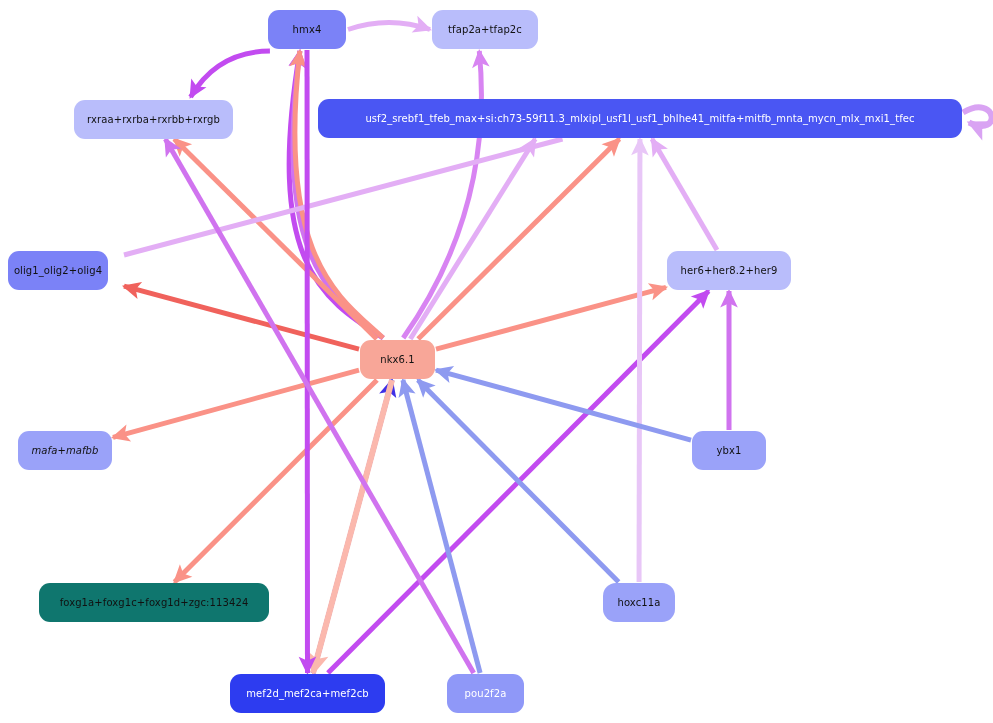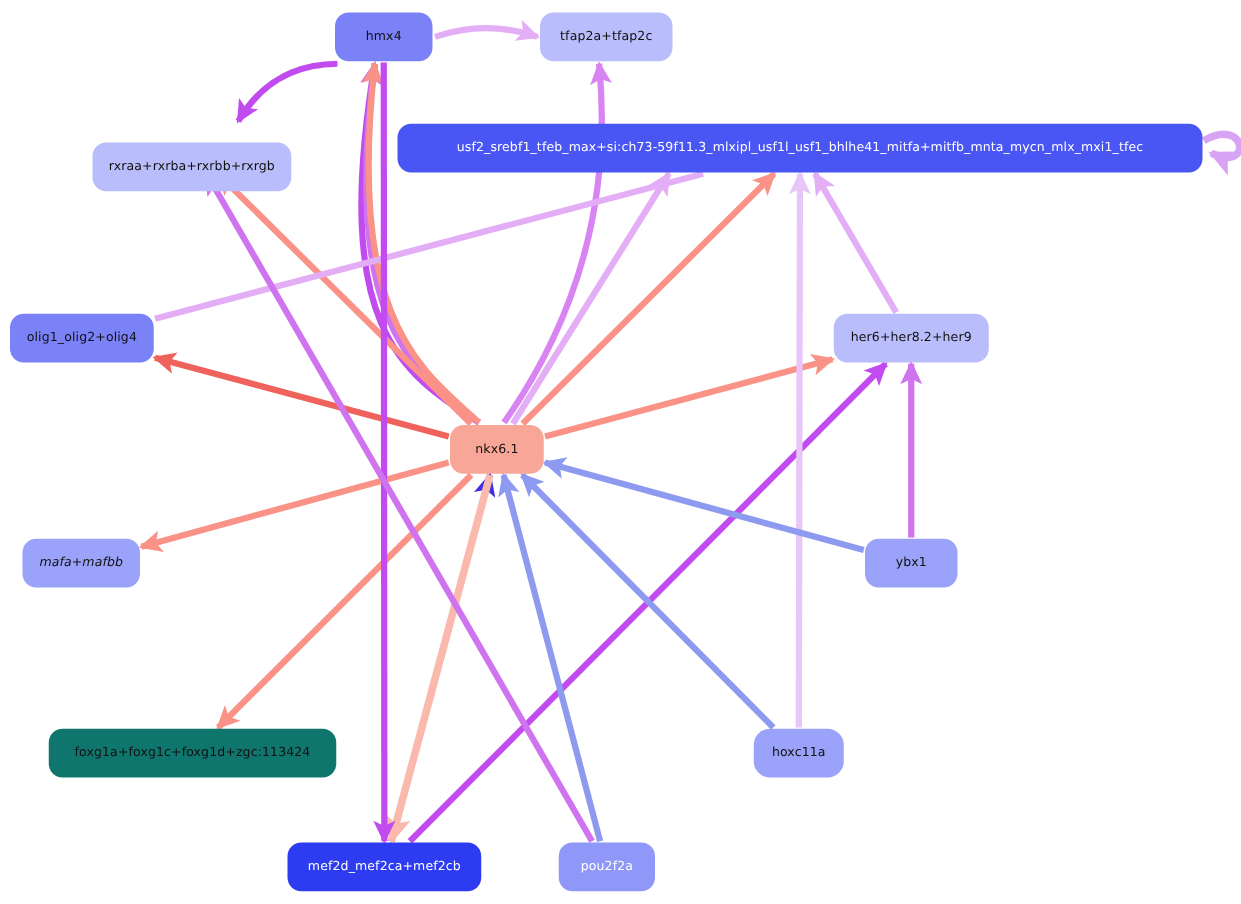--- a/index.html
+++ b/index.html
@@ -77,27 +77,27 @@
       <path d="M729,430 L729,291" stroke="#d073ef" stroke-width="5" fill="none" stroke-linecap="butt" marker-end="url(#ah-d073ef)"></path>
       <path d="M963,112.5 C997,92.5 1003,138.5 969,122.5" stroke="#d9a3f3" stroke-width="6" fill="none" stroke-linecap="butt" marker-end="url(#ah-d9a3f3)"></path>
     </svg>
   <div id="node-layer">
       <div class="node" style="left: 268px; top: 10px; width: 78px; height: 39px; background: rgb(123, 130, 247);">
         <span class="lbl" style="color: rgb(17, 17, 17);">hmx4</span>
       </div>
       <div class="node" style="left: 432px; top: 10px; width: 106px; height: 39px; background: rgb(185, 189, 251);">
         <span class="lbl" style="color: rgb(17, 17, 17);">tfap2a+tfap2c</span>
       </div>
-      <div class="node" style="left: 74px; top: 114px; width: 159px; height: 39px; background: rgb(185, 189, 251);">
+      <div class="node" style="left: 74px; top: 100px; width: 159px; height: 39px; background: rgb(185, 189, 251);">
         <span class="lbl" style="color: rgb(17, 17, 17);">rxraa+rxrba+rxrbb+rxrgb</span>
       </div>
       <div class="node" style="left: 318px; top: 99px; width: 644px; height: 39px; background: rgb(74, 86, 243);">
         <span class="lbl" style="color: rgb(255, 255, 255);">usf2_srebf1_tfeb_max+si:ch73-59f11.3_mlxipl_usf1l_usf1_bhlhe41_mitfa+mitfb_mnta_mycn_mlx_mxi1_tfec</span>
       </div>
-      <div class="node" style="left: 8px; top: 251px; width: 115px; height: 39px; background: rgb(123, 130, 247);">
+      <div class="node" style="left: 8px; top: 251px; width: 100px; height: 39px; background: rgb(123, 130, 247);">
         <span class="lbl" style="color: rgb(17, 17, 17);">olig1_olig2+olig4</span>
       </div>
       <div class="node" style="left: 667px; top: 251px; width: 124px; height: 39px; background: rgb(185, 189, 251);">
         <span class="lbl" style="color: rgb(17, 17, 17);">her6+her8.2+her9</span>
       </div>
       <div class="node" style="left: 360px; top: 340px; width: 75px; height: 39px; background: rgb(248, 166, 152);">
         <span class="lbl" style="color: rgb(17, 17, 17);">nkx6.1</span>
       </div>
       <div class="node" style="left: 18px; top: 431px; width: 94px; height: 39px; background: rgb(154, 162, 249); font-style: italic;">
         <span class="lbl" style="color: rgb(17, 17, 17);">mafa+mafbb</span>

